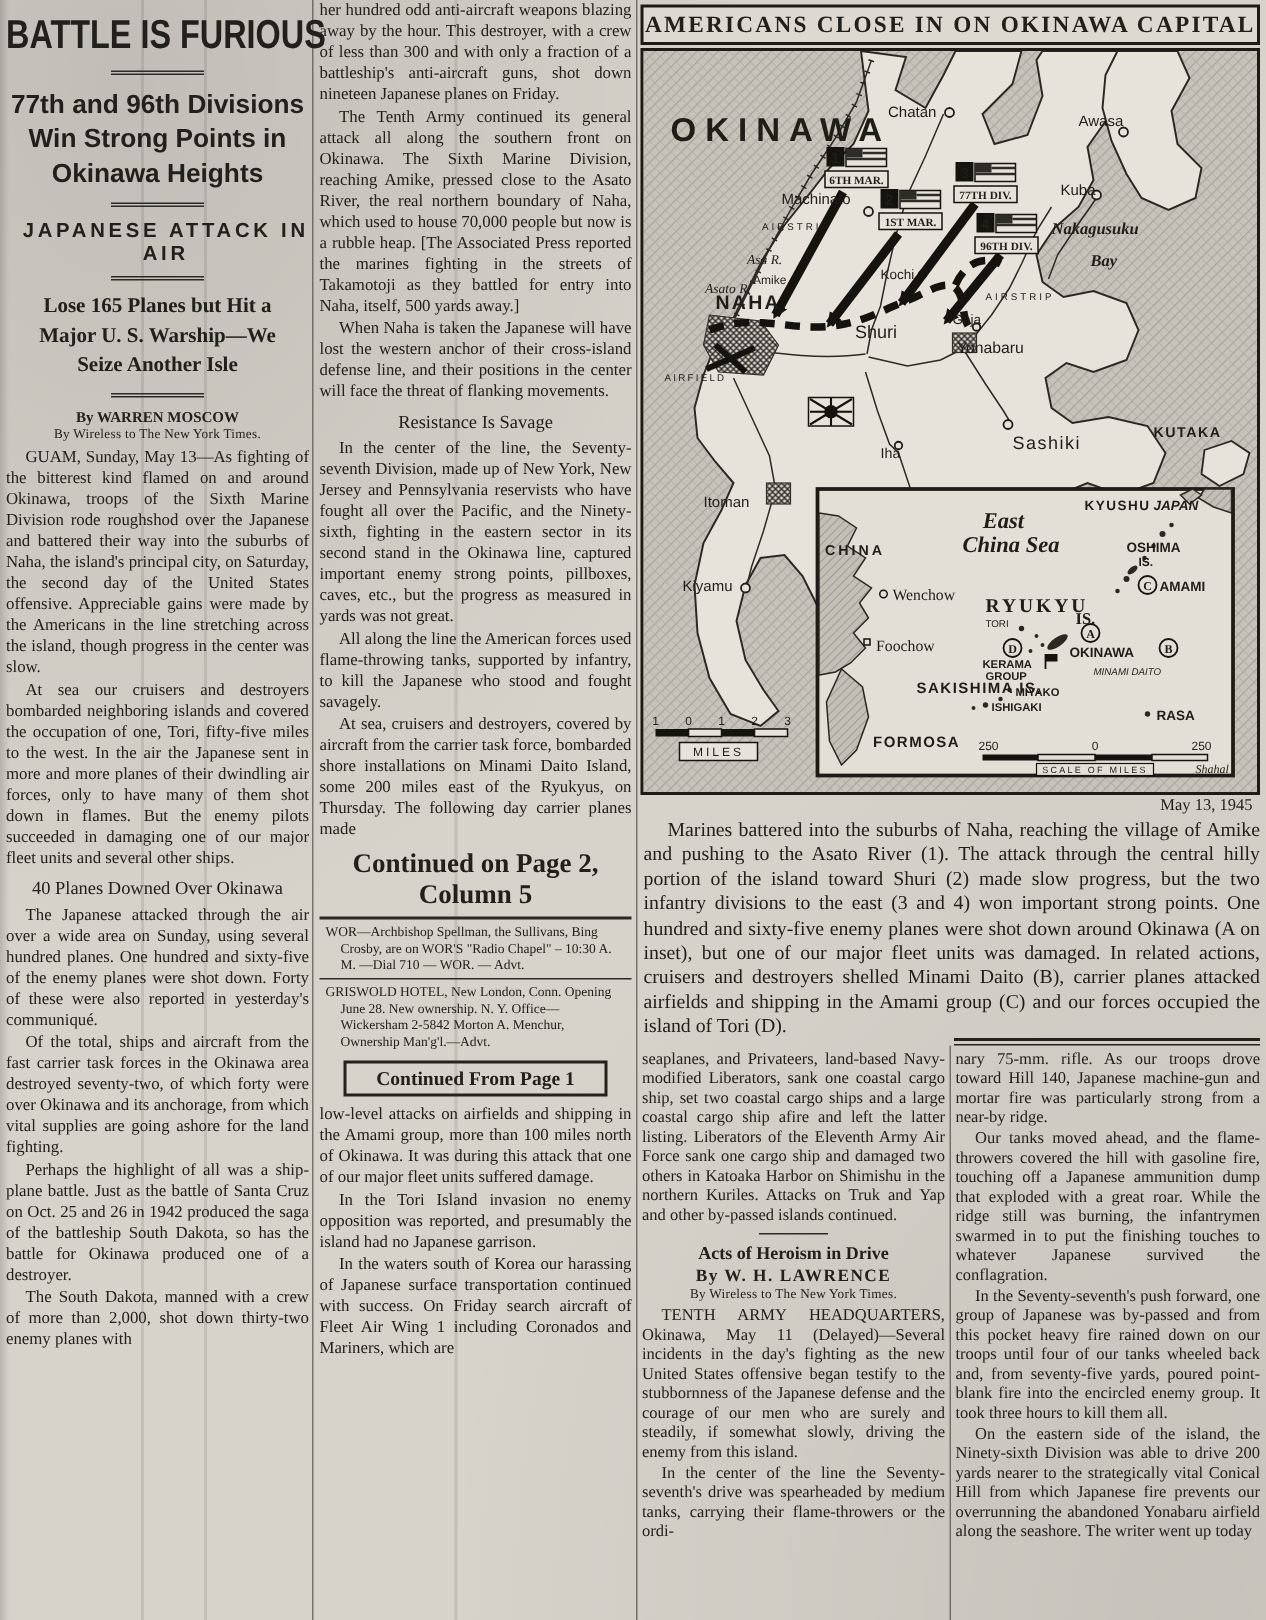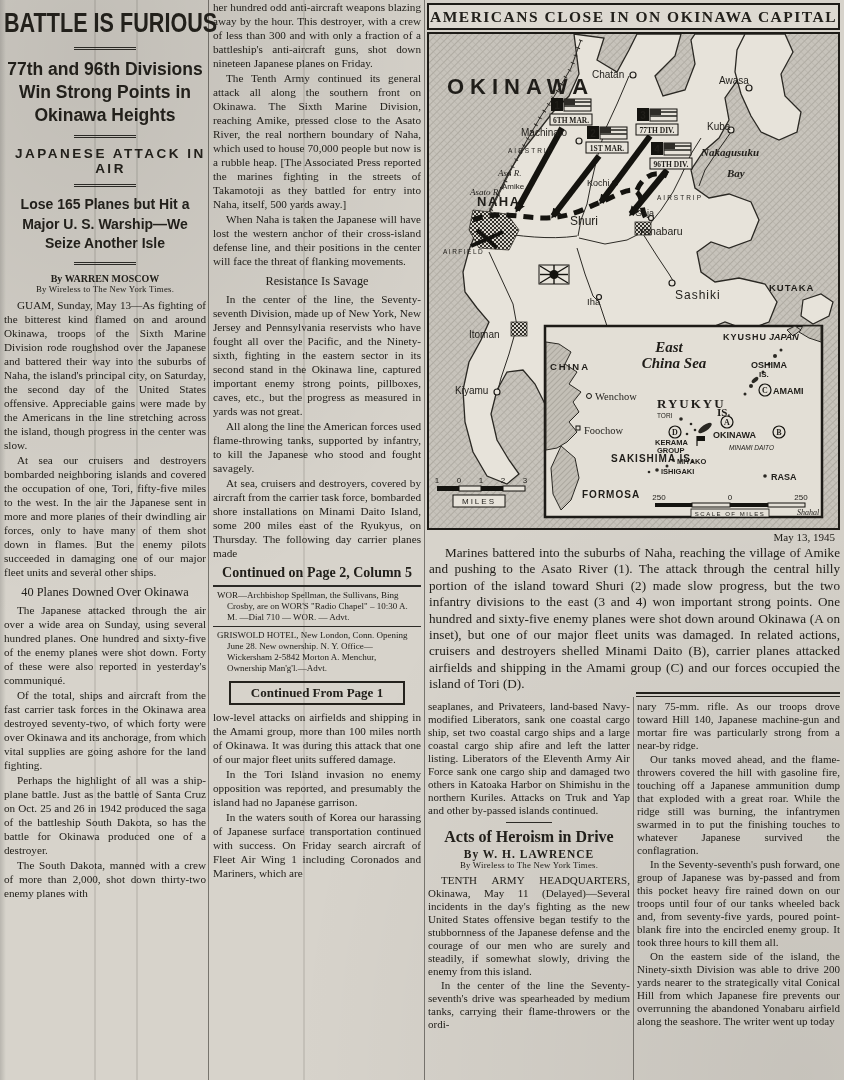--- a/index.html
+++ b/index.html
@@ -21,45 +21,45 @@
   .subhead { font-weight:normal; font-size:12.3px; text-align:center; margin:6px 0 3px 0; }
   
   .col { position:absolute; }
   .hl-main { font-family:"Liberation Sans", sans-serif; font-weight:bold; font-size:27px;
              white-space:nowrap; transform:scaleX(.80); transform-origin:0 50%; width:125%;
              text-align:center; margin-top:6px; }
   .hl-deck { font-family:"Liberation Sans", sans-serif; font-weight:bold; font-size:17.5px;
              line-height:1.32; text-align:center; }
   .hl-kicker { font-family:"Liberation Sans", sans-serif; font-weight:bold; font-size:13.5px;
              letter-spacing:2.5px; text-align:center;margin-left:11px; }
-  .hl-sub { font-family:Liberation Sans, sans-serif; font-weight:bold; font-size:14px;
+  .hl-sub { font-family:Liberation Serif, serif; font-weight:bold; font-size:14px;
              line-height:1.4; text-align:center; }
   .sep { width:62px; margin:8px auto; border-top:1px solid #2b2a26; border-bottom:1px solid #2b2a26; height:3px; }
   .byline { font-weight:bold; font-size:10px; text-align:center; margin-top:2px; }
   .wire { font-size:8.8px; text-align:center; letter-spacing:.2px; margin-bottom:4px; }
-  .continued-on { font-weight:bold; font-size:14px; text-align:center; margin:5px 0 0 0;
+  .continued-on { font-weight:bold; font-size:18px; text-align:center; margin:5px 0 0 0;
                   padding-bottom:4px; border-bottom:2px solid #2b2a26; }
   .ad { font-size:9px; line-height:11px; padding:3px 4px 3px 14px; text-indent:-10px; }
   .ad + .ad { border-top:1px solid #2b2a26; }
   .continued-box { border:2px solid #24221d; margin:4px 16px 5px 16px; padding:2px 0;
                    text-align:center; font-weight:bold; font-size:13px; }
   
   .map-titlebox { position:absolute; left:427px; top:3px; width:413px; height:27px;
                   border:2px solid #1d1b17; background:#ddd9d1; text-align:center;
                   font-weight:bold; font-size:15.5px; letter-spacing:1.5px; line-height:23px; }
   .mapbox { position:absolute; left:427px; top:32px; width:413px; height:498px;
             border:2px solid #1d1b17; background:#c6c2ba; }
   .map-date { position:absolute; left:427px; top:531px; width:408px; text-align:right;
               font-size:11px; }
   .caption { position:absolute; left:429px; top:545px; width:411px; font-size:13.2px;
              line-height:16.4px; text-align:justify; }
   .caption-first { text-indent:16px; }
   .colA, .colB { position:absolute; top:700px; height:380px; overflow:hidden; }
   .colA p, .colB p, .colA .bodytext, .colB .bodytext { font-size:11px; line-height:13px; }
-  .acts-headline { font-weight:bold; font-size:16px; text-align:center; margin:4px 0 2px 0; }
+  .acts-headline { font-weight:bold; font-size:12px; text-align:center; margin:4px 0 2px 0; }
   .acts-byline { font-weight:bold; font-size:11.5px; letter-spacing:1px; text-align:center; }
   .sep-sm { width:46px; margin:5px auto; border-top:1px solid #2b2a26; height:0; }
   .dbl-rule { position:absolute; left:636px; top:692px; width:204px; height:5px;
               border-top:2px solid #24221d; border-bottom:1px solid #24221d; }
   
   text { fill:#1f1d19; }
   .t-sans  { font-family:"Liberation Sans", sans-serif; }
   .t-serif { font-family:"Liberation Serif", serif; }
   .t-it    { font-style:italic; }
   .t-b     { font-weight:bold; }

